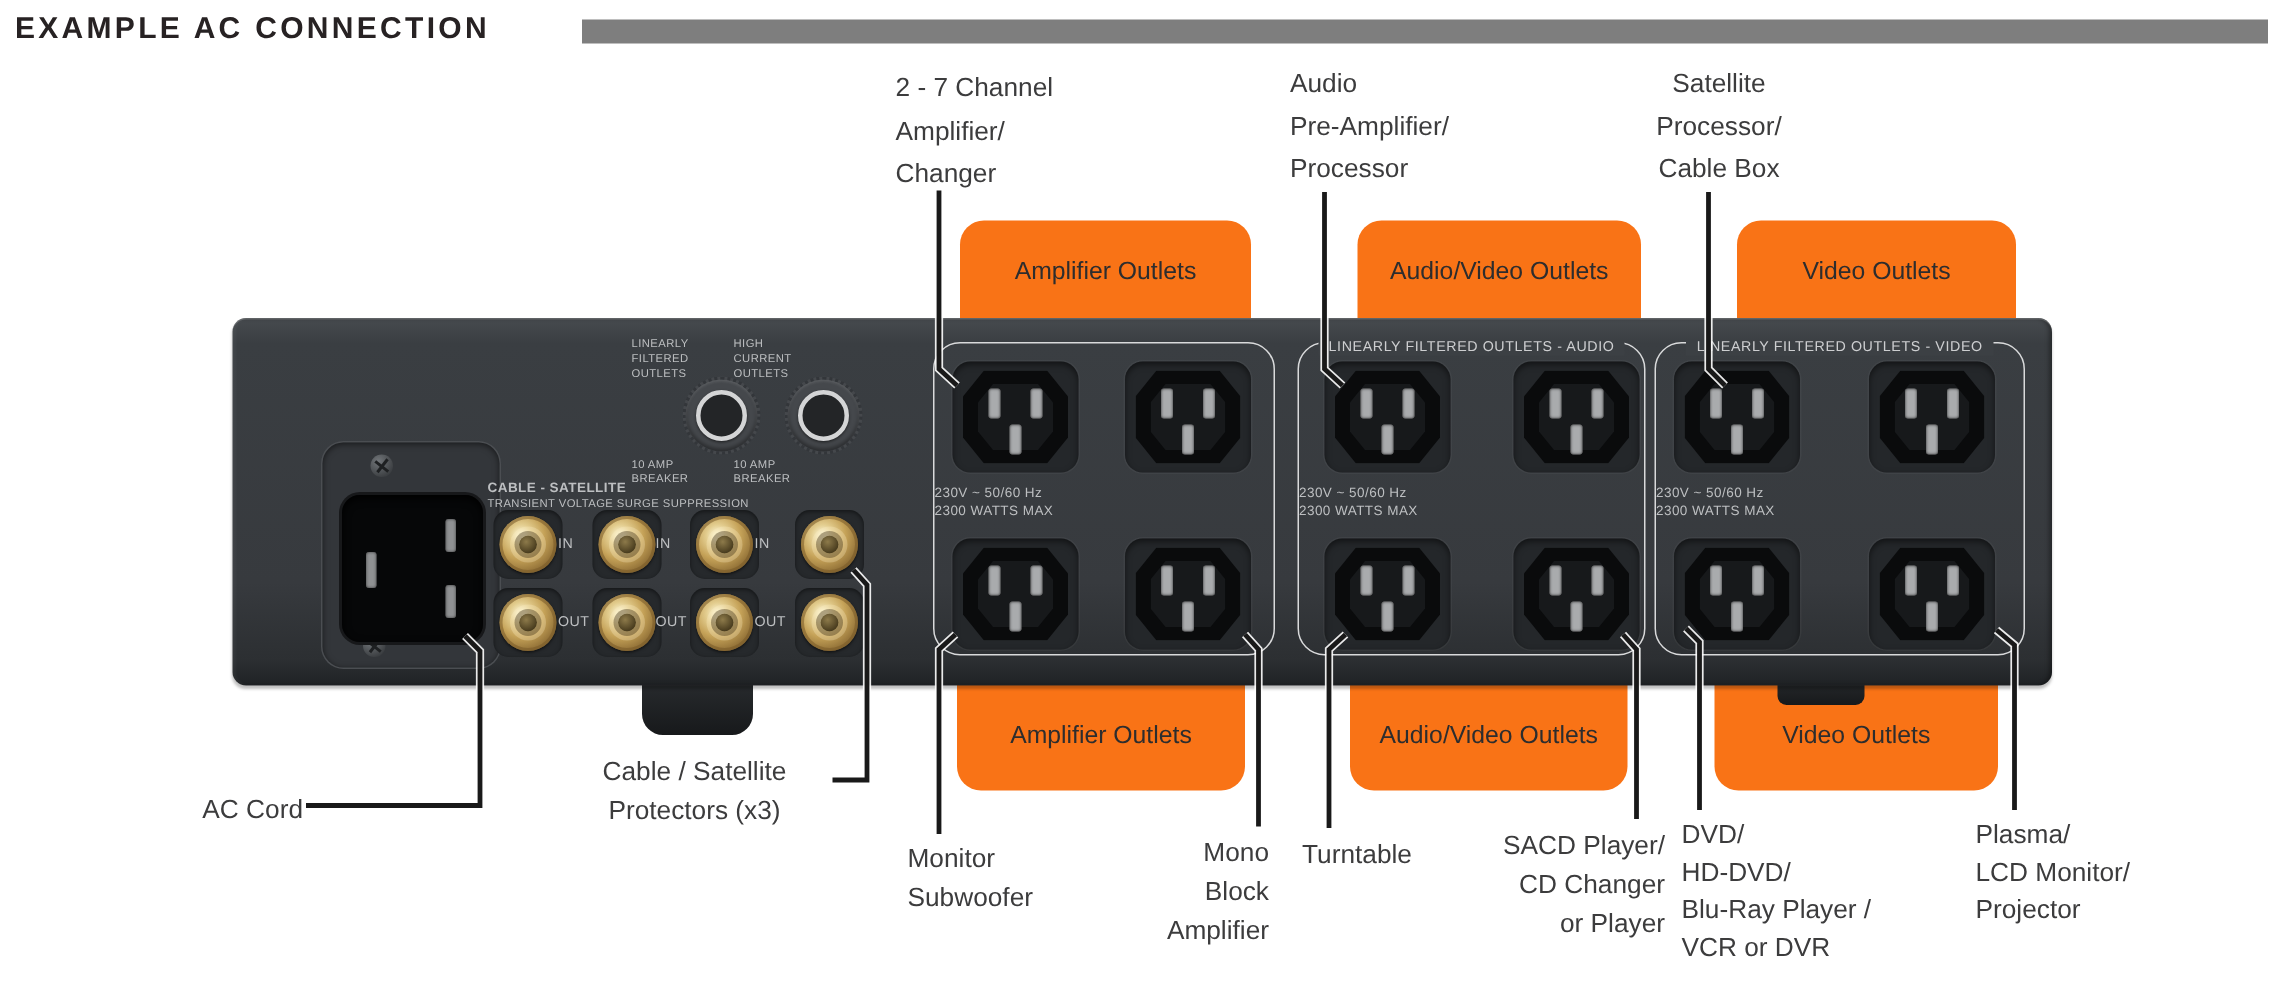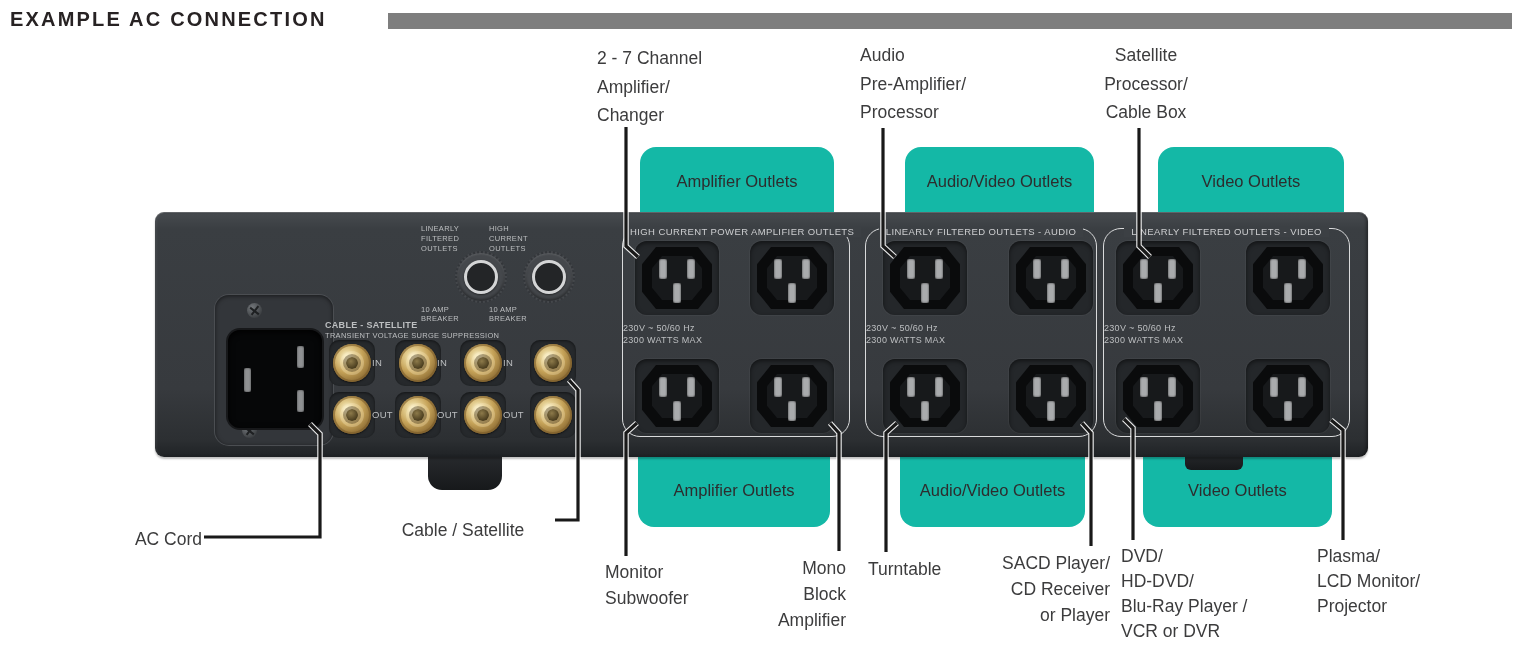--- a/index.html
+++ b/index.html
@@ -12,21 +12,21 @@
          color:#272223;z-index:6;}
   #title-bar{left:388px;top:13px;width:1124px;height:16px;background:#7e7e7e;z-index:6;}
 
   
   .lbl{font-size:17.5px;line-height:26px;color:#3c3c3d;z-index:6;}
   .lbl.top{line-height:28.5px;}
   .lbl .ln{white-space:nowrap;}
   .r{text-align:right;} .c{text-align:center;}
 
   
-  .tab{background:#14b8a6;color:#2d2d2e;font-size:16.5px;display:flex;
+  .tab{background:#f97316;color:#2d2d2e;font-size:16.5px;display:flex;
        align-items:center;justify-content:center;z-index:0;}
   .tab.t{border-radius:16px 16px 0 0;top:147px;height:69px;}
   .tab.b{border-radius:0 0 16px 16px;top:453px;height:74px;}
 
   
   .foot{background:linear-gradient(#2b2e31,#17191b);z-index:1;}
 
   
   #panel{left:155px;top:212px;width:1213px;height:245px;border-radius:9px;z-index:2;
          background:linear-gradient(#474b4f,#3a3e42 7%,#373a3e 72%,#2c2f32 93%,#1f2225);
@@ -190,21 +190,20 @@
 
   <div class="fcon" style="left:174px;top:180px;"></div>
   <div class="abs ptext io" style="left:217px;top:197px;">OUT</div>
   <div class="fcon" style="left:240px;top:180px;"></div>
   <div class="abs ptext io" style="left:282px;top:197px;">OUT</div>
   <div class="fcon" style="left:305px;top:180px;"></div>
   <div class="abs ptext io" style="left:348px;top:197px;">OUT</div>
   <div class="fcon" style="left:375px;top:180px;"></div>
 
   <div class="grp" style="left:467px;width:228px;">
-    <div class="grp-hdr"><span>HIGH CURRENT POWER AMPLIFIER OUTLETS</span></div>
     <div class="outlet" style="left:12px;top:12px;">
         <i class="face"></i>
         <i class="well"></i>
         <i class="sl l"></i>
         <i class="sl r"></i>
         <i class="sl cn"></i>
       </div>
     <div class="outlet" style="left:127px;top:12px;">
         <i class="face"></i>
         <i class="well"></i>
@@ -326,38 +325,39 @@
     <polyline class="bl" points="1082,423 1091,433 1091,546"></polyline>
   <polyline class="wl" points="1124,419 1133,428 1133,540"></polyline>
     <polyline class="bl" points="1124,419 1133,428 1133,540"></polyline>
   <polyline class="wl" points="1331,420 1343,430 1343,540"></polyline>
     <polyline class="bl" points="1331,420 1343,430 1343,540"></polyline>
 </svg>
 
 <div class="abs lbl r" style="left:114px;top:526px;width:88px;">
   <div class="ln">AC Cord</div>
 </div>
-<div class="abs lbl c" style="left:368px;top:517px;width:190px;">
+<div class="abs lbl c" style="left:368px;top:501px;width:190px;">
   <div class="ln">Cable / Satellite</div>
+  <div class="ln">Protectors (x3)</div>
 </div>
 <div class="abs lbl" style="left:605px;top:559px;">
   <div class="ln">Monitor</div>
   <div class="ln">Subwoofer</div>
 </div>
 <div class="abs lbl r" style="left:744px;top:555px;width:102px;">
   <div class="ln">Mono</div>
   <div class="ln">Block</div>
   <div class="ln">Amplifier</div>
 </div>
 <div class="abs lbl" style="left:868px;top:556px;">
   <div class="ln">Turntable</div>
 </div>
 <div class="abs lbl r" style="left:958px;top:550px;width:152px;">
   <div class="ln">SACD Player/</div>
-  <div class="ln">CD Receiver</div>
+  <div class="ln">CD Changer</div>
   <div class="ln">or Player</div>
 </div>
 <div class="abs lbl" style="left:1121px;top:544px;line-height:25px;">
   <div class="ln">DVD/</div>
   <div class="ln">HD-DVD/</div>
   <div class="ln">Blu-Ray Player /</div>
   <div class="ln">VCR or DVR</div>
 </div>
 <div class="abs lbl" style="left:1317px;top:544px;line-height:25px;">
   <div class="ln">Plasma/</div>

